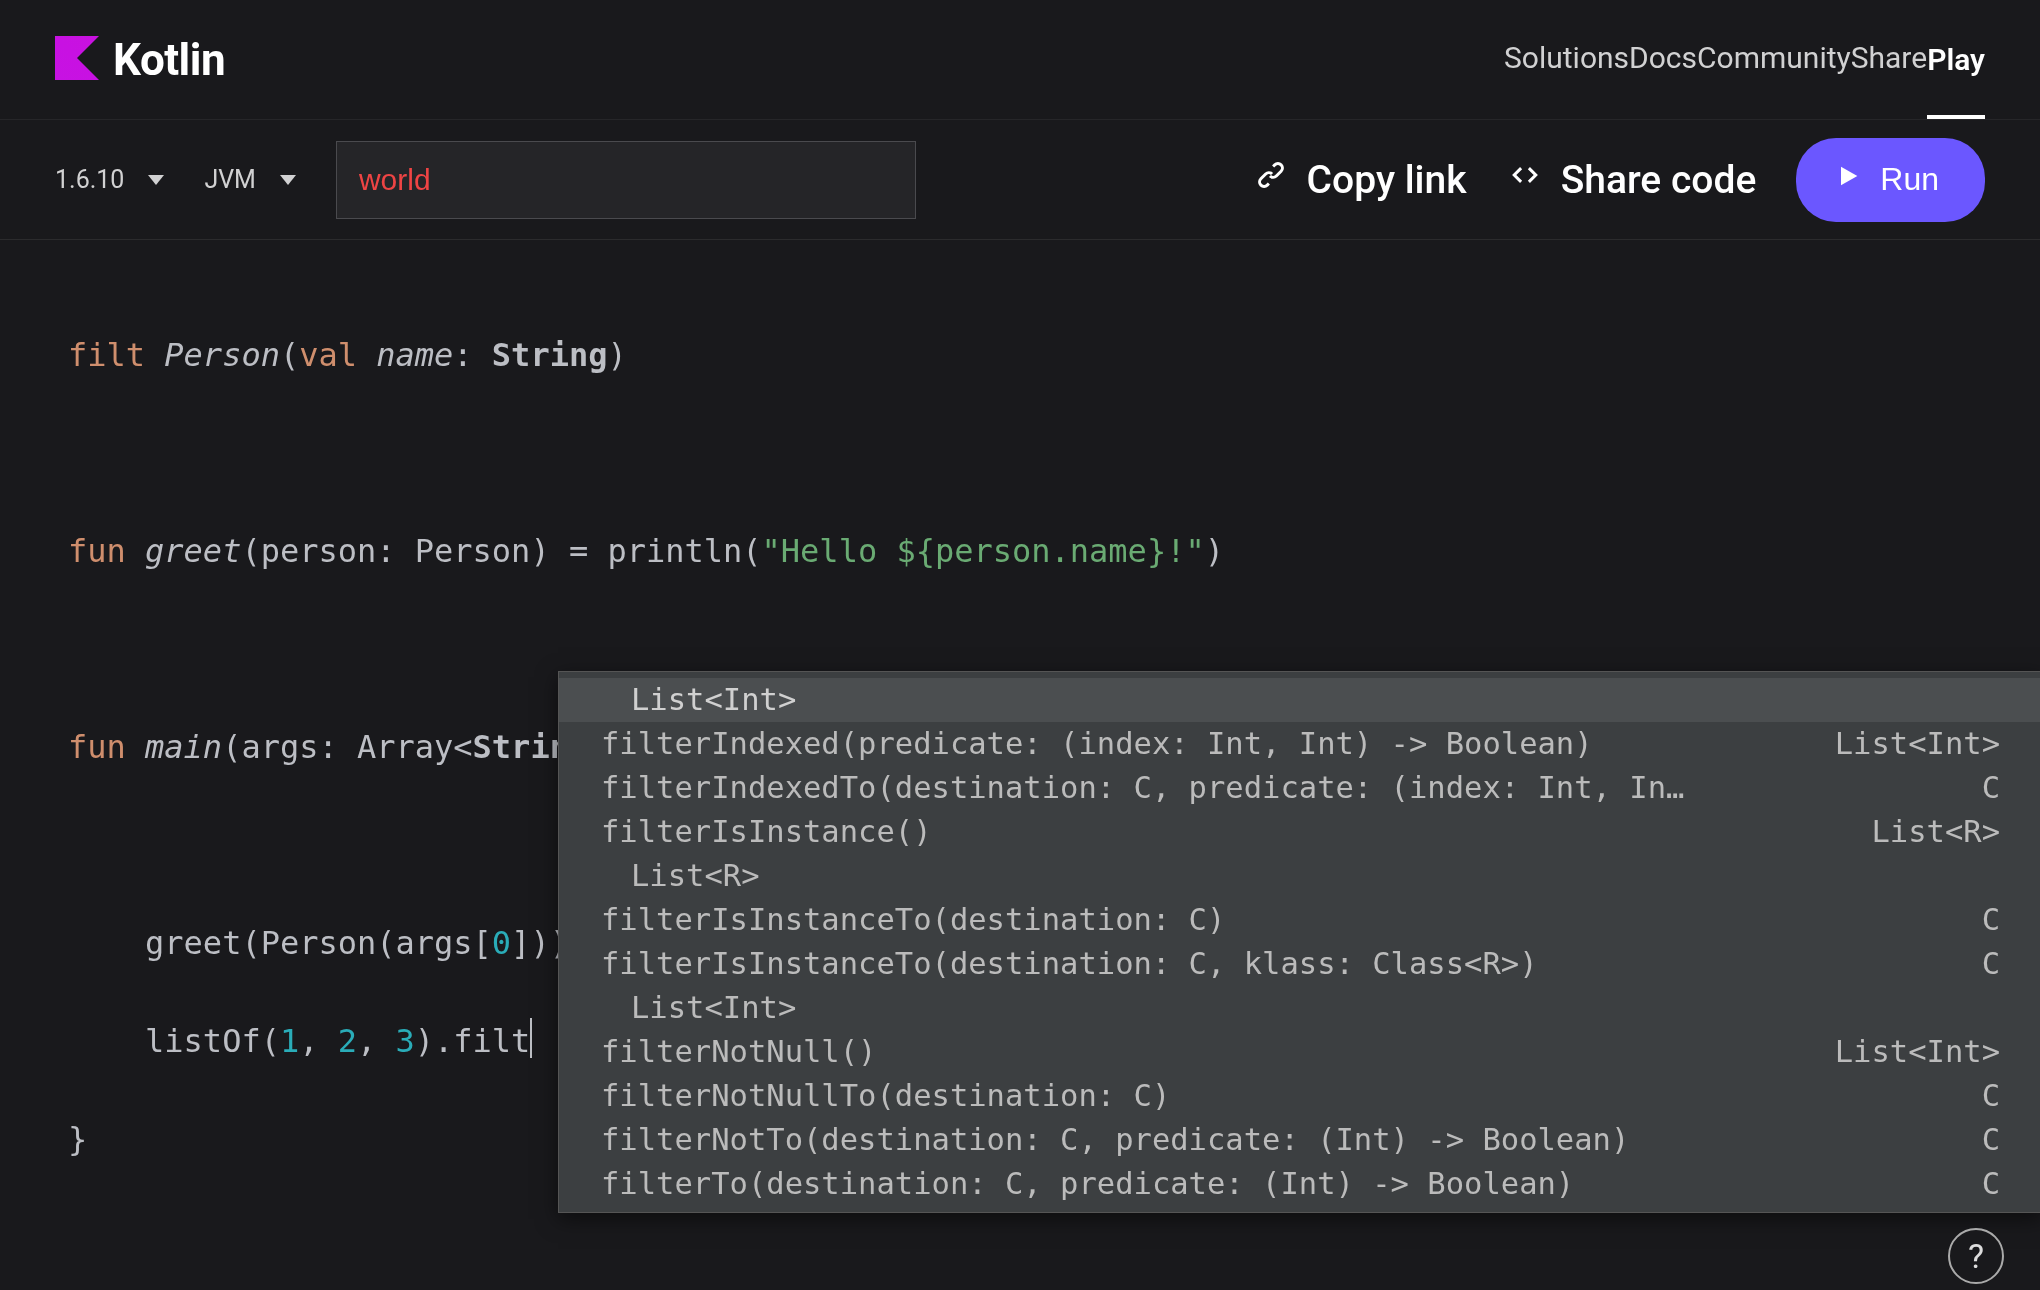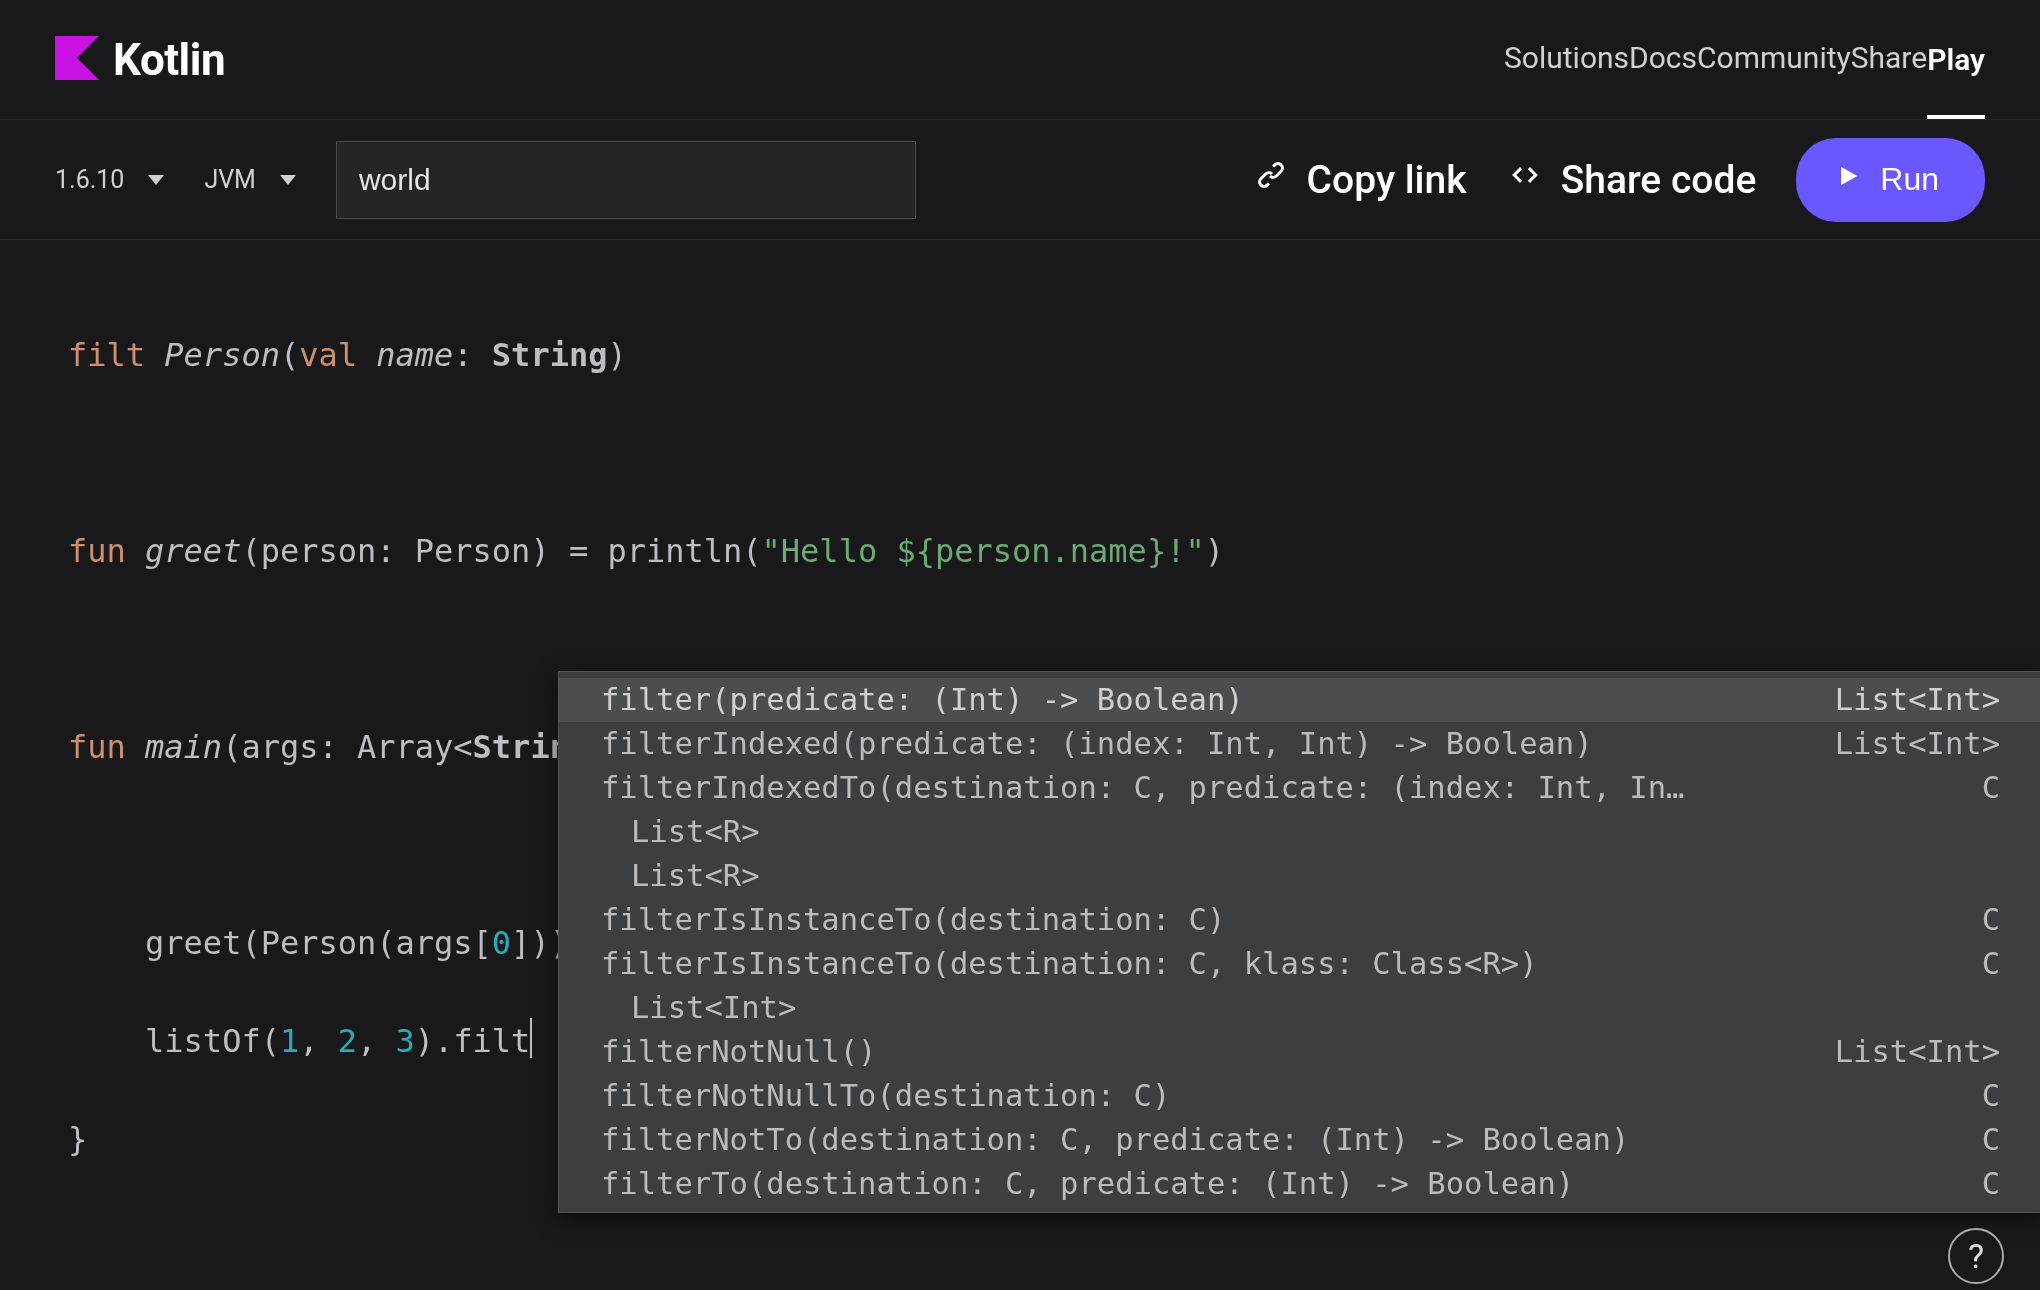--- a/index.html
+++ b/index.html
@@ -71,21 +71,21 @@
     width: 0; height: 0;
     border-left: 8px solid transparent;
     border-right: 8px solid transparent;
     border-top: 10px solid #d1d1d2;
   }
   .args-input {
     width: 580px;
     height: 78px;
     background: #252528;
     border: 1px solid #4a4a4e;
-    color: #e5e5e5;
+    color: #ef4444;
     font-size: 30px;
     padding: 0 22px;
   }
   .toolbar-spacer { flex: 1; }
   .tool-btn {
     display: flex;
     align-items: center;
     gap: 18px;
     color: #fff;
     font-size: 39px;
@@ -244,32 +244,32 @@
 <div>&nbsp;</div>
 <div><span class="kw">fun</span> <span class="id">main</span><span class="fn">(args: Array&lt;</span><span class="type">String</span><span class="fn">&gt;) {</span></div>
 <div>&nbsp;</div>
 <div><span class="fn">    greet(Person(args[</span><span class="num">0</span><span class="fn">]))</span></div>
 <div><span class="fn">    listOf(</span><span class="num">1</span><span class="fn">, </span><span class="num">2</span><span class="fn">, </span><span class="num">3</span><span class="fn">).filt</span><span class="cursor"></span></div>
 <div><span class="fn">}</span></div>
 </div>
 
 <div class="autocomplete" id="ac">
     <div class="ac-row selected">
-      <span class="ac-left">filter(predicate: (Int) -&gt; Boolean)</span>
       <span class="ac-right">List&lt;Int&gt;</span>
     </div>
     <div class="ac-row">
       <span class="ac-left">filterIndexed(predicate: (index: Int, Int) -&gt; Boolean)</span>
       <span class="ac-right">List&lt;Int&gt;</span>
     </div>
     <div class="ac-row">
       <span class="ac-left">filterIndexedTo(destination: C, predicate: (index: Int, In…</span>
       <span class="ac-right">C</span>
     </div>
     <div class="ac-row">
+      <span class="ac-left">filterIsInstance()</span>
       <span class="ac-right">List&lt;R&gt;</span>
     </div>
     <div class="ac-row">
       <span class="ac-right">List&lt;R&gt;</span>
     </div>
     <div class="ac-row">
       <span class="ac-left">filterIsInstanceTo(destination: C)</span>
       <span class="ac-right">C</span>
     </div>
     <div class="ac-row">

